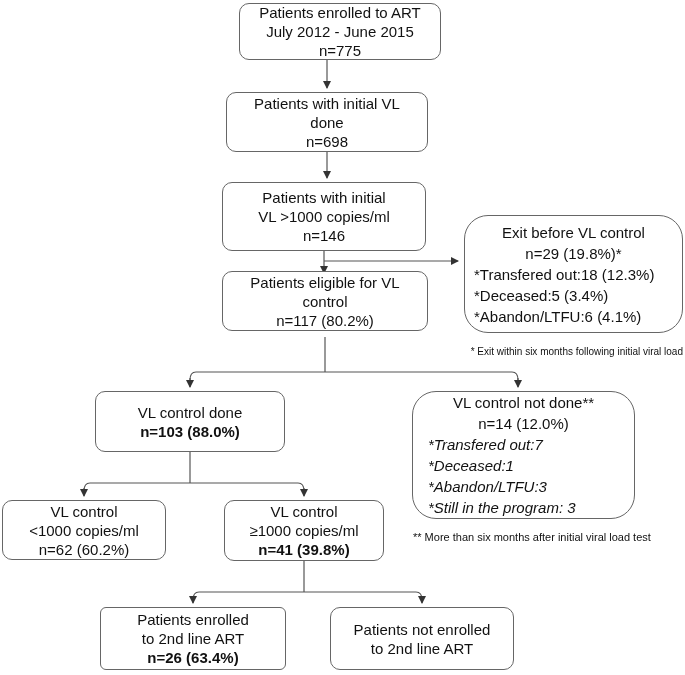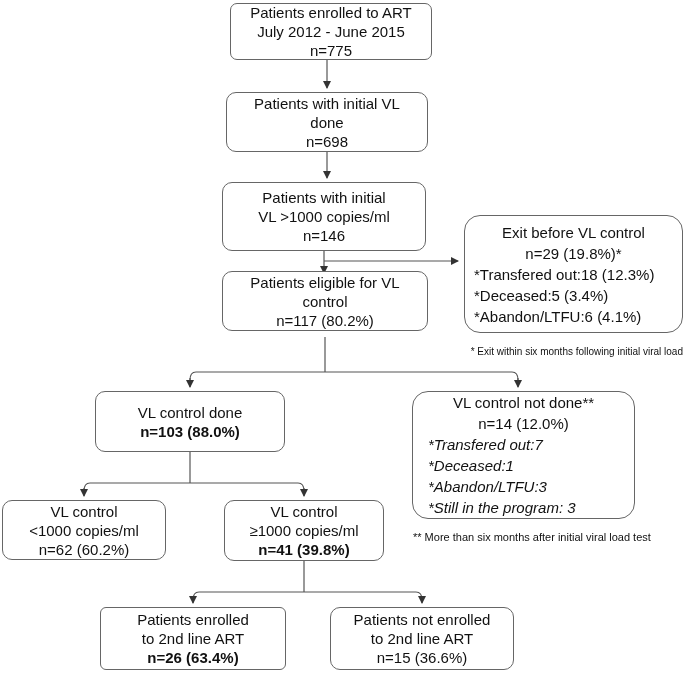--- a/index.html
+++ b/index.html
@@ -20,21 +20,21 @@
     border-radius:10px;
     display:flex;
     flex-direction:column;
     justify-content:center;
     font-size:15px;
     line-height:19px;
     text-align:center;
   }
   .node span { display:block; width:100%; white-space:nowrap; box-sizing:border-box; }
   .node .b { font-weight:bold; }
-  .node.listbox { border-radius:16px; line-height:21px; }
+  .node.listbox { border-radius:24px; line-height:21px; }
   .node.listbox .ctr { text-align:center; }
   .node.listbox .lft { text-align:left; }
   #exit-before-vl .lft { padding-left:9px; }
   #vl-not-done .lft { padding-left:15px;font-style:italic; }
   .fnote { position:absolute; color:#111111; white-space:nowrap; }
   #footnote-1 { left:420px; top:346px; width:263px; text-align:right; font-size:10px; }
   #footnote-2 { left:413px; top:531px; font-size:11px; }
 </style>
 </head>
 <body>
@@ -63,21 +63,21 @@
       <path d="M84,488 V496" marker-end="url(#arr)"></path>
       <path d="M304,488 V496" marker-end="url(#arr)"></path>
 
       <path d="M304,561 V592"></path>
       <path d="M193,600 Q193,592 199,592 H416 Q422,592 422,600"></path>
       <path d="M193,597 V603" marker-end="url(#arr)"></path>
       <path d="M422,597 V603" marker-end="url(#arr)"></path>
     </g>
   </svg>
 
-  <div class="node" id="enrolled-art" style="left:230px; top:3px; width:202px; height:57px;border-radius:7px;">
+  <div class="node" id="enrolled-art" style="left:239px; top:3px; width:202px; height:57px;">
     <span>Patients enrolled to ART</span>
     <span>July 2012 - June 2015</span>
     <span>n=775</span>
   </div>
 
   <div class="node" id="initial-vl-done" style="left:226px; top:92px; width:202px; height:60px;">
     <span>Patients with initial VL</span>
     <span>done</span>
     <span>n=698</span>
   </div>
@@ -134,16 +134,15 @@
 
   <div class="node" id="enrolled-2nd" style="left:100px; top:607px; width:186px; height:63px;border-radius:6px;">
     <span>Patients enrolled</span>
     <span>to 2nd line ART</span>
     <span class="b">n=26 (63.4%)</span>
   </div>
 
   <div class="node" id="not-enrolled-2nd" style="left:330px; top:607px; width:184px; height:63px;align-items:flex-end;">
     <span>Patients not enrolled</span>
     <span>to 2nd line ART</span>
-    <span>n=15 (36.6%)</span>
   </div>
 
 </div>
 
 </body></html>

